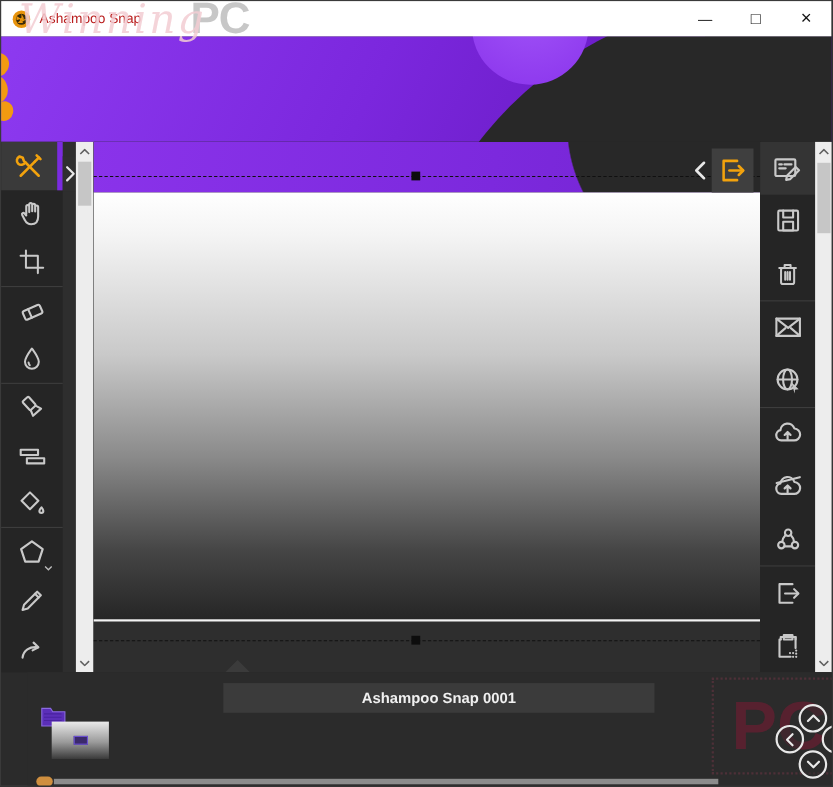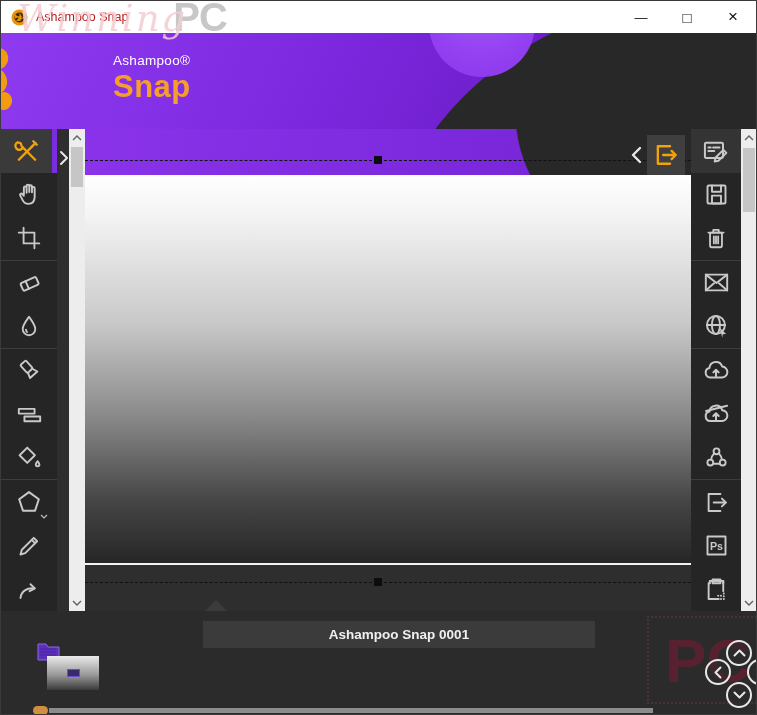--- a/index.html
+++ b/index.html
@@ -117,24 +117,20 @@
   <div class="header-dark-right"></div>
   <div class="header-dark-circle"></div>
   <div class="header-bright-circle"></div>
   <svg class="flame" width="30" height="66" viewBox="0 0 30 66">
     <g fill="#f29a11">
       <ellipse cx="3" cy="12" rx="10" ry="11" transform="rotate(28 3 12)"></ellipse>
       <ellipse cx="1" cy="34" rx="11" ry="13" transform="rotate(-14 1 34)"></ellipse>
       <ellipse cx="9" cy="54" rx="8" ry="9" transform="rotate(12 9 54)"></ellipse>
     </g>
   </svg>
-  <div class="brand">
-    <div class="brand-top">Ashampoo®</div>
-    <div class="brand-main">Snap</div>
-  </div>
 </div>
 
 <div class="main">
 
   <div class="toolcol left">
     <div class="tool-cell selected">
       <svg class="icsvg orange" width="28" height="28" viewBox="0 0 24 24">
         <path d="M5 19.5L16 8.5"></path>
           <path d="M16 8.5l3.2-3.2"></path>
           <path d="M17.4 3.6l3 3"></path>
@@ -309,26 +305,20 @@
           <circle cx="6.5" cy="16.5" r="2.6"></circle>
           <circle cx="17.5" cy="16.5" r="2.6"></circle>
         <path d="M9.9 8.4a10 10 0 0 0-2.7 5.5M14.1 8.4a10 10 0 0 1 2.7 5.5M9.1 17.5h5.8"></path>
       </svg>
     </div>
     <div class="tool-cell sep">
       <svg class="icsvg" width="27" height="27" viewBox="0 0 24 24">
         <path d="M15.5 4.5H5v15h10.5"></path>
           <path d="M9.5 12h10.5"></path>
           <path d="M16.8 8.5l3.5 3.5-3.5 3.5"></path>
-      </svg>
-    </div>
-    <div class="tool-cell">
-      <svg class="icsvg" width="27" height="27" viewBox="0 0 24 24">
-        <rect x="4" y="4" width="16" height="16"></rect>
-        <text x="12" y="16" text-anchor="middle" font-size="9.5" font-weight="bold" fill="#c9c9c9" stroke="none" font-family="Liberation Sans, sans-serif">Ps</text>
       </svg>
     </div>
     <div class="tool-cell">
       <svg class="icsvg" width="27" height="27" viewBox="0 0 24 24">
         <path d="M6 6.5h-1v14M5 20.5h9"></path>
           <path d="M6 6.5V4.5h12v2"></path>
           <rect x="8.5" y="3" width="7" height="3.5"></rect>
         <path d="M18 4.5v9"></path>
         <g fill="#c9c9c9" stroke="none">
           <circle cx="16" cy="20.5" r=".9"></circle>

